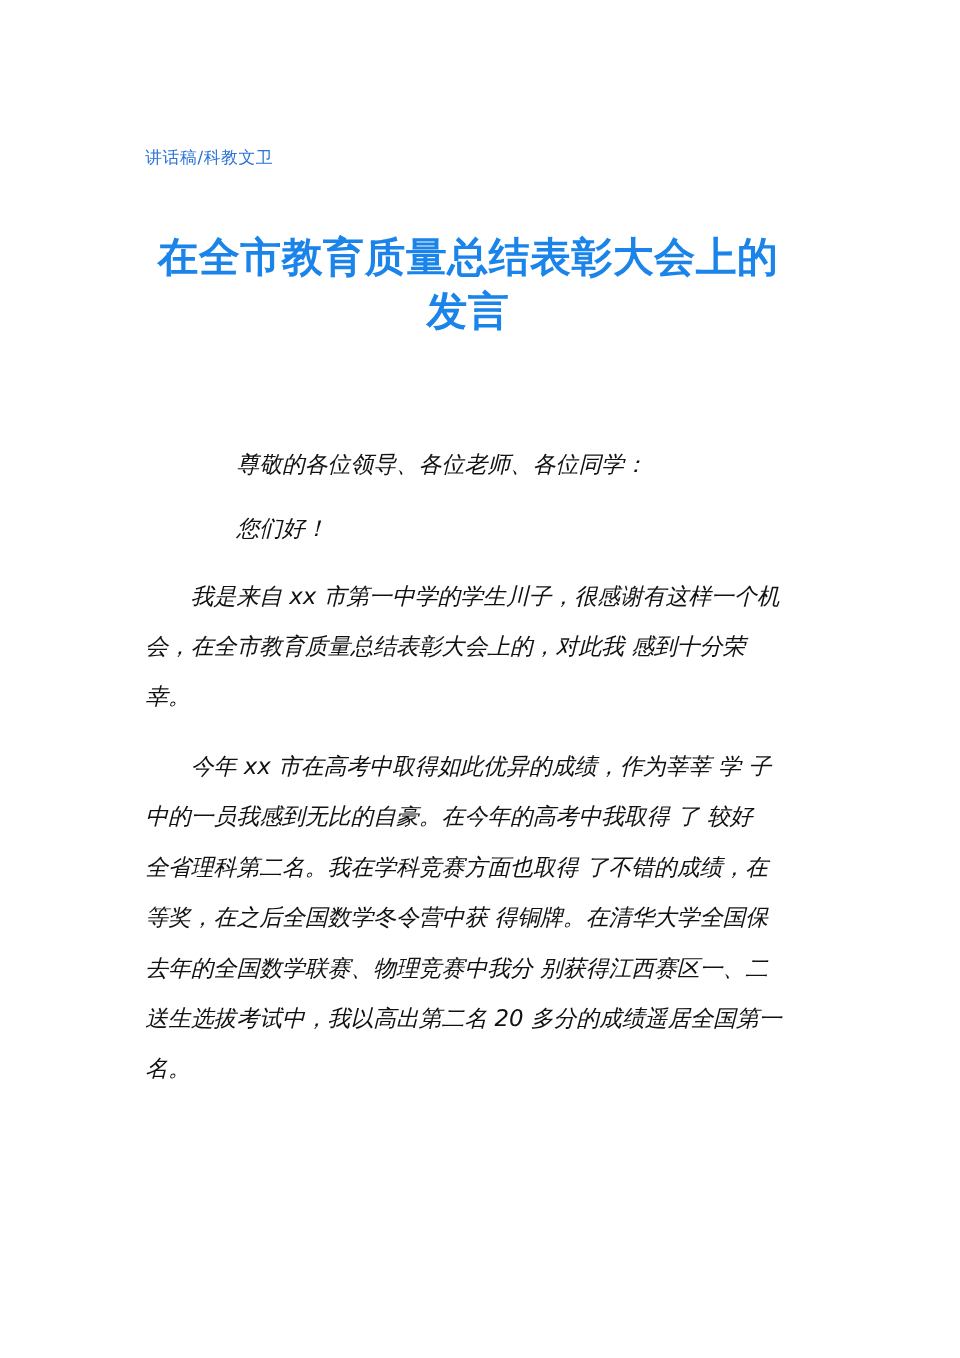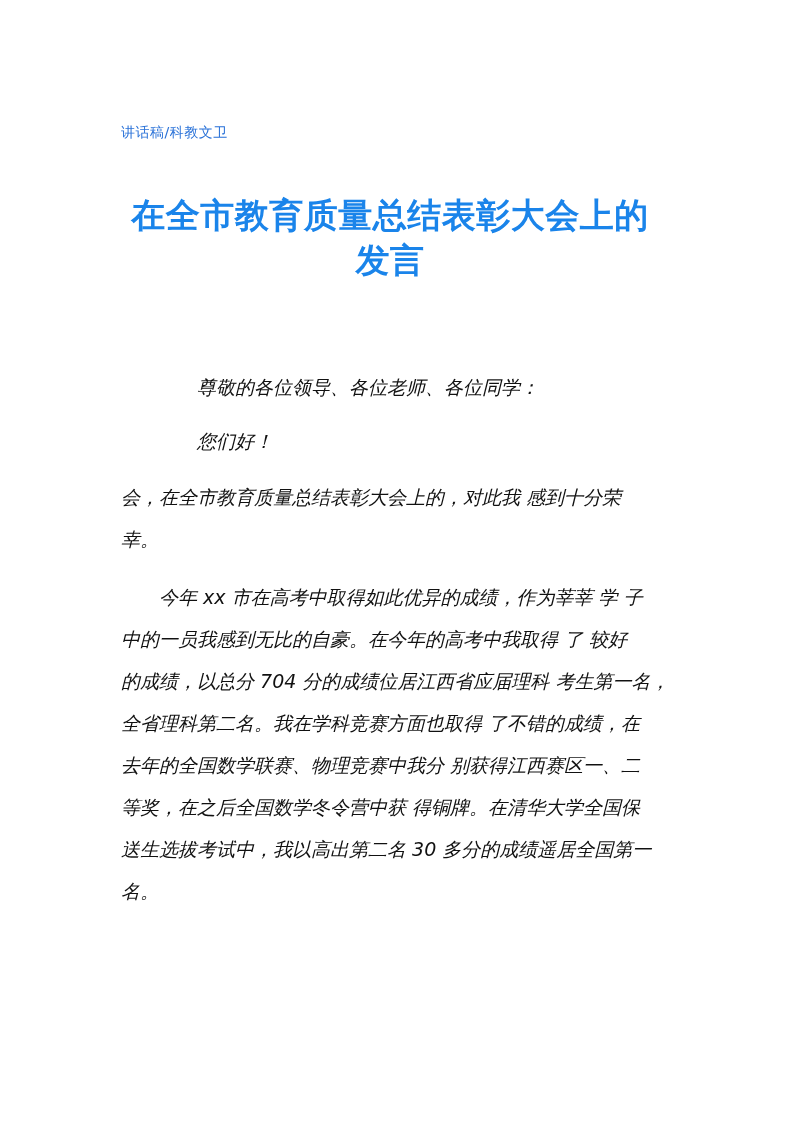--- a/index.html
+++ b/index.html
@@ -67,27 +67,27 @@
   <div class="title line2">发言</div>
 
   <div class="body">
     <div class="para" style="margin-bottom:12px;">
       <span class="line" style="padding-left:38px;">尊敬的各位领导、各位老师、各位同学：</span>
     </div>
     <div class="para" style="margin-bottom:14px;">
       <span class="line" style="padding-left:38px;">您们好！</span>
     </div>
     <div class="para" style="text-indent:0; margin-bottom:16px;">
+      <span class="line" style="padding-left:38px;">我是来自 xx 市第一中学的学生川子，很感谢有这样一个机</span>
       <span class="line">会，在全市教育质量总结表彰大会上的，对此我 感到十分荣</span>
       <span class="line">幸。</span>
     </div>
     <div class="para" style="text-indent:0;">
       <span class="line" style="padding-left:38px;">今年 xx 市在高考中取得如此优异的成绩，作为莘莘 学 子</span>
       <span class="line">中的一员我感到无比的自豪。在今年的高考中我取得 了 较好</span>
-      <span class="line">的成绩，以总分 704 分的成绩位居江西省应届理科 考生第一名，</span>
       <span class="line">全省理科第二名。我在学科竞赛方面也取得 了不错的成绩，在</span>
+      <span class="line">等奖，在之后全国数学冬令营中获 得铜牌。在清华大学全国保</span>
       <span class="line">去年的全国数学联赛、物理竞赛中我分 别获得江西赛区一、二</span>
-      <span class="line">等奖，在之后全国数学冬令营中获 得铜牌。在清华大学全国保</span>
-      <span class="line">送生选拔考试中，我以高出第二名 30 多分的成绩遥居全国第一</span>
+      <span class="line">送生选拔考试中，我以高出第二名 20 多分的成绩遥居全国第一</span>
       <span class="line">名。</span>
     </div>
   </div>
 </div>
 
 </body></html>

